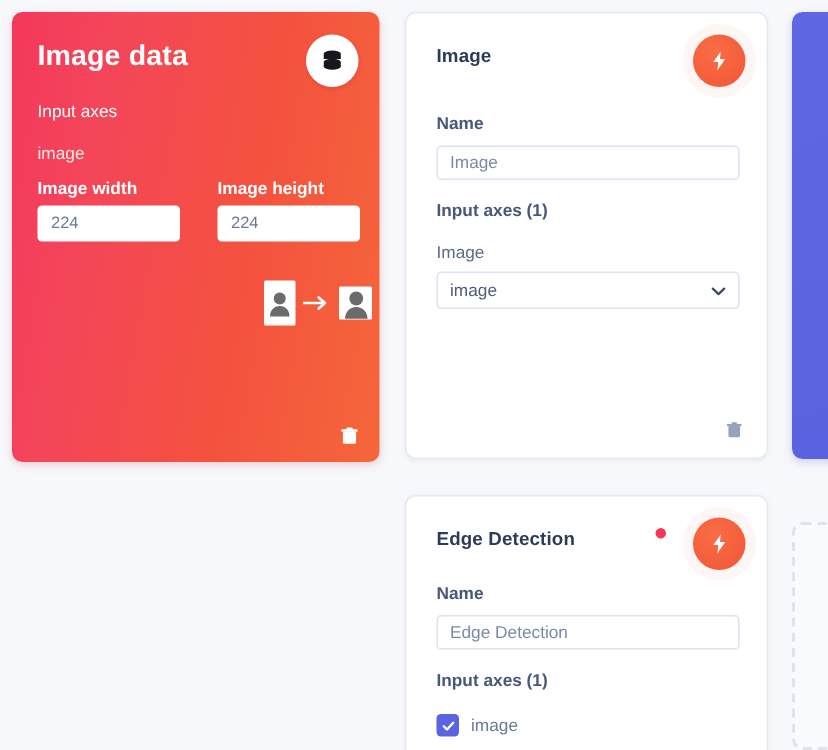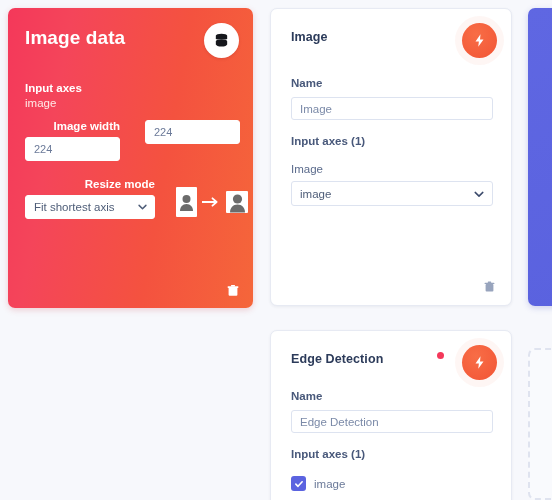--- a/index.html
+++ b/index.html
@@ -45,31 +45,31 @@
     font-size:19px;font-weight:bold;color:#ffffff;letter-spacing:.1px;
   }
   .db-badge{
     position:absolute;right:14px;top:15px;
     width:35px;height:35px;border-radius:50%;
     background:#ffffff;
     display:flex;align-items:center;justify-content:center;
     box-shadow:0 1px 3px rgba(120,30,40,.18);
   }
   .gr-sub{
-    position:absolute;left:17px;top:74px;
-    font-size:11.5px;font-weight:bold;color:#ffffff;
+    position:absolute;left:17px;top:61px;
+    font-size:11.5px;font-weight:normal;color:#ffffff;
   }
   .gr-subval{
     position:absolute;left:17px;top:89px;
     font-size:11.5px;color:#ffe9e6;
   }
   .fld{position:absolute;}
   .fld-label{
     font-size:11.5px;font-weight:bold;color:#ffffff;
-    display:block;margin-bottom:5px;text-align:right;
+    display:block;margin-bottom:5px;
   }
   .txtbox{
     box-sizing:border-box;
     width:100%;height:24px;
     background:#ffffff;border:1px solid #ffffff;border-radius:3px;
     font-family:"Liberation Sans", sans-serif;
     font-size:11px;color:#6b7a99;
     padding:0 8px;line-height:22px;
     outline:none;
   }
@@ -189,32 +189,24 @@
 
     <div class="gr-sub">Input axes</div>
     <div class="gr-subval">image</div>
 
     <div class="fld" id="fld-width">
       <span class="fld-label">Image width</span>
       <input class="txtbox" type="text" value="224" style="">
     </div>
 
     <div class="fld" id="fld-height">
+      <span class="fld-label">Image height</span>
       <input class="txtbox" type="text" value="224" style="">
     </div>
 
-    <div class="fld" id="fld-resize">
-      <span class="fld-label">Resize mode</span>
-      <div class="selbox">
-        <span>Fit shortest axis</span>
-        <svg class="chev" viewBox="0 0 10 10">
-          <path d="M1.2 3.2 L5 7 L8.8 3.2" stroke="#4e5d78" stroke-width="1.6" fill="none" stroke-linecap="round" stroke-linejoin="round"></path>
-        </svg>
-      </div>
-    </div>
 
     <div class="resize-pict">
       <div class="pict-tall">
         <svg width="15" height="21" viewBox="0 0 15 21" aria-hidden="true">
           <circle cx="7.5" cy="7" r="4" fill="#6b6b6b"></circle>
           <path d="M7.5 12 C3.6 12 1 15 1 19 L14 19 C14 15 11.4 12 7.5 12 Z" fill="#6b6b6b"></path>
         </svg>
       </div>
       <div class="arrow-wrap">
         <svg width="20" height="10" viewBox="0 0 20 10" aria-hidden="true">

